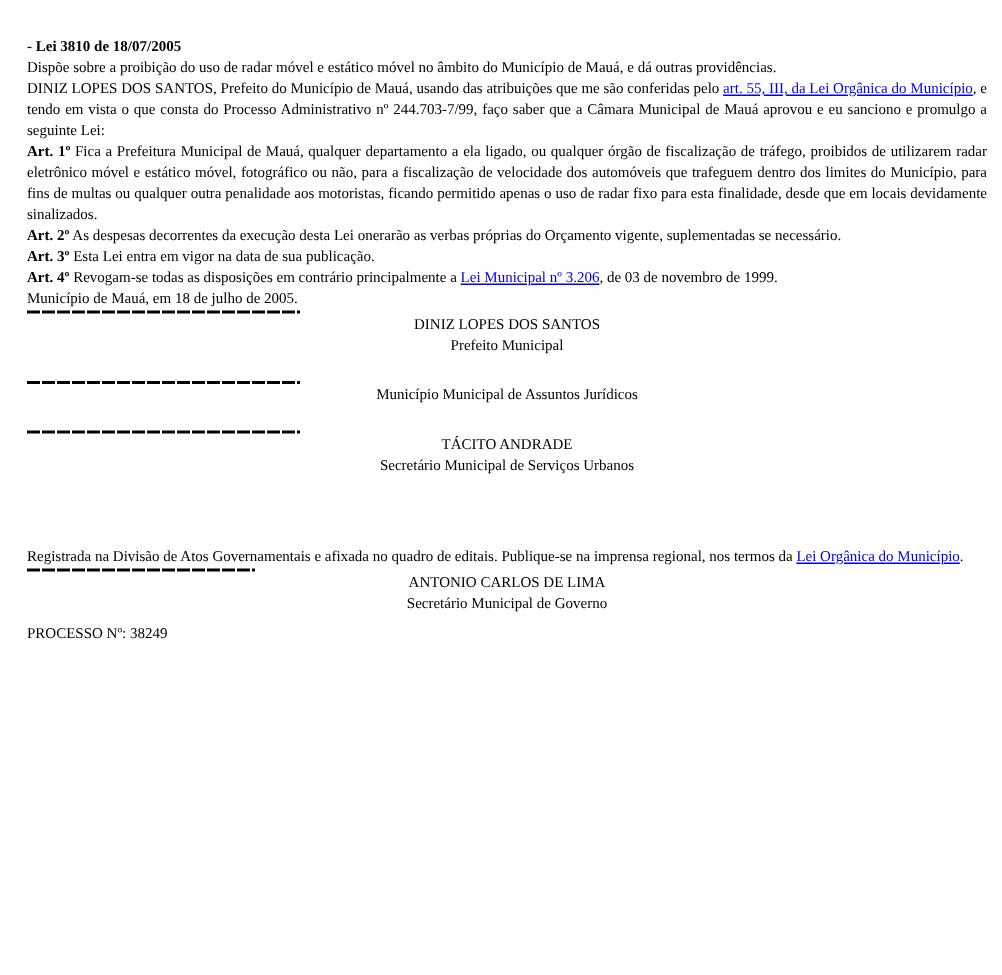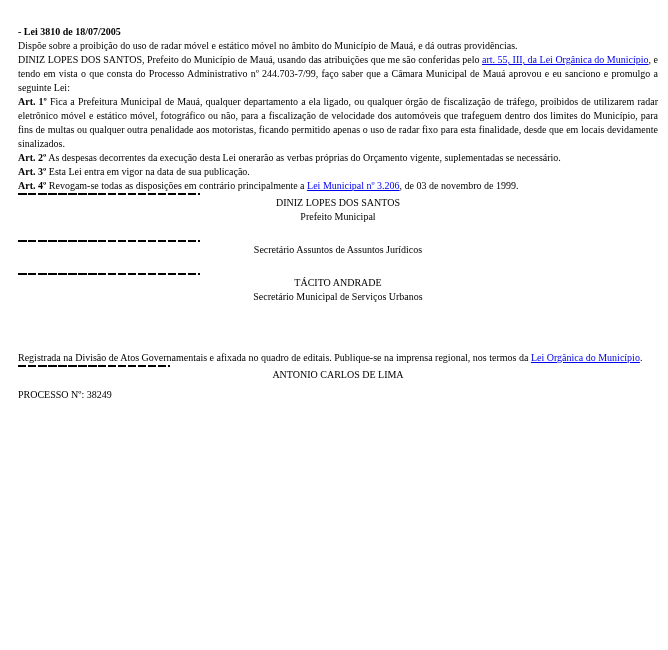--- a/index.html
+++ b/index.html
@@ -58,42 +58,44 @@
   </p>
 
   <p class="art3">
     <b>Art. 3º</b><span> Esta Lei entra em vigor na data de sua publicação.</span>
   </p>
 
   <p class="art4">
     <b>Art. 4º</b><span> Revogam-se todas as disposições em contrário principalmente a </span><a href="#" class="lnk">Lei Municipal nº 3.206</a><span>, de 03 de novembro de 1999.</span>
   </p>
 
+  <p class="dateline">Município de Mauá, em 18 de julho de 2005.</p>
 
   <div class="sig">
     <div class="sig-line"></div>
     <div class="sig-name">DINIZ LOPES DOS SANTOS</div>
     <div class="sig-role">Prefeito Municipal</div>
   </div>
 
   <div class="sig">
     <div class="sig-line"></div>
-    <div class="sig-role">Secretário Assuntos de Assuntos Jurídicos</div>
+    <div class="sig-role">Município Municipal de Assuntos Jurídicos</div>
   </div>
 
   <div class="sig sig-3">
     <div class="sig-line"></div>
     <div class="sig-name">TÁCITO ANDRADE</div>
     <div class="sig-role">Secretário Municipal de Serviços Urbanos</div>
   </div>
 
   <p class="registration">
     <span>Registrada na Divisão de Atos Governamentais e afixada no quadro de editais. Publique-se na imprensa regional, nos termos da </span><a href="#" class="lnk">Lei Orgânica do Município</a><span>.</span>
   </p>
 
   <div class="sig sig-final">
     <div class="sig-line"></div>
     <div class="sig-name">ANTONIO CARLOS DE LIMA</div>
+    <div class="sig-role">Secretário Municipal de Governo</div>
   </div>
 
   <p class="process">PROCESSO Nº: 38249</p>
 
 </div>
 
 </body></html>

